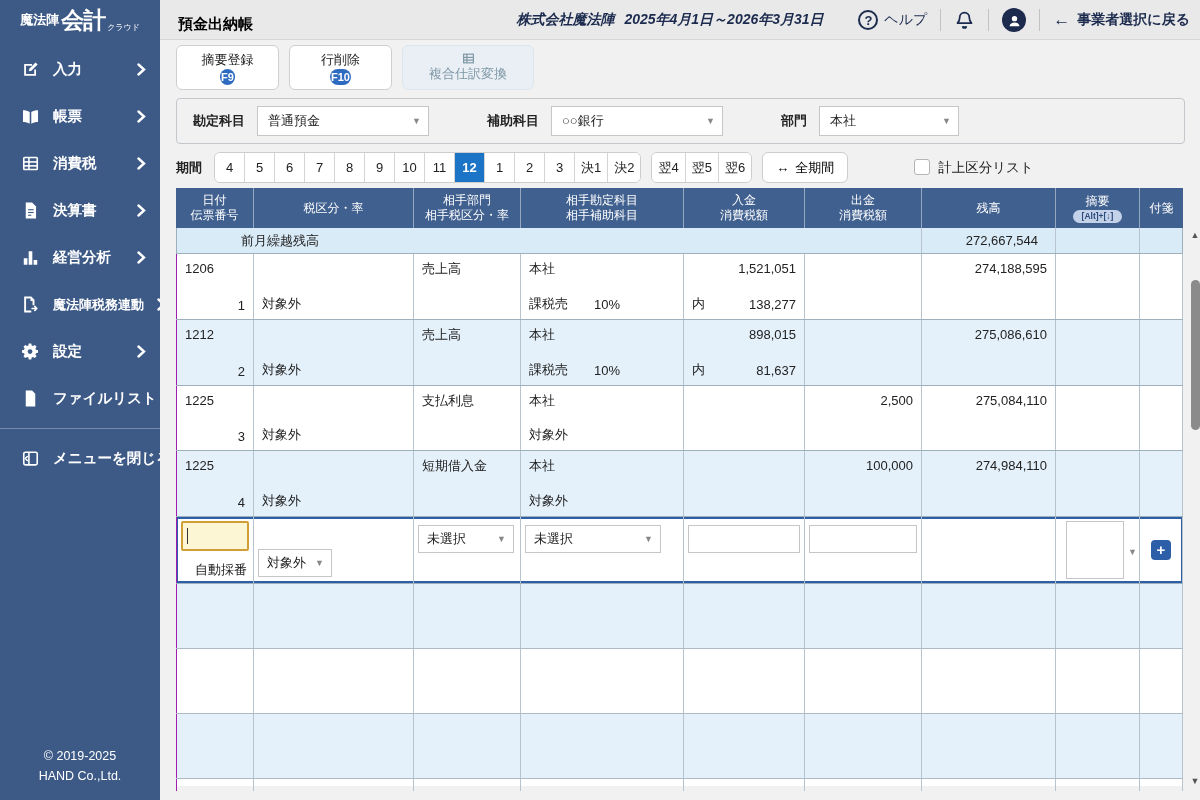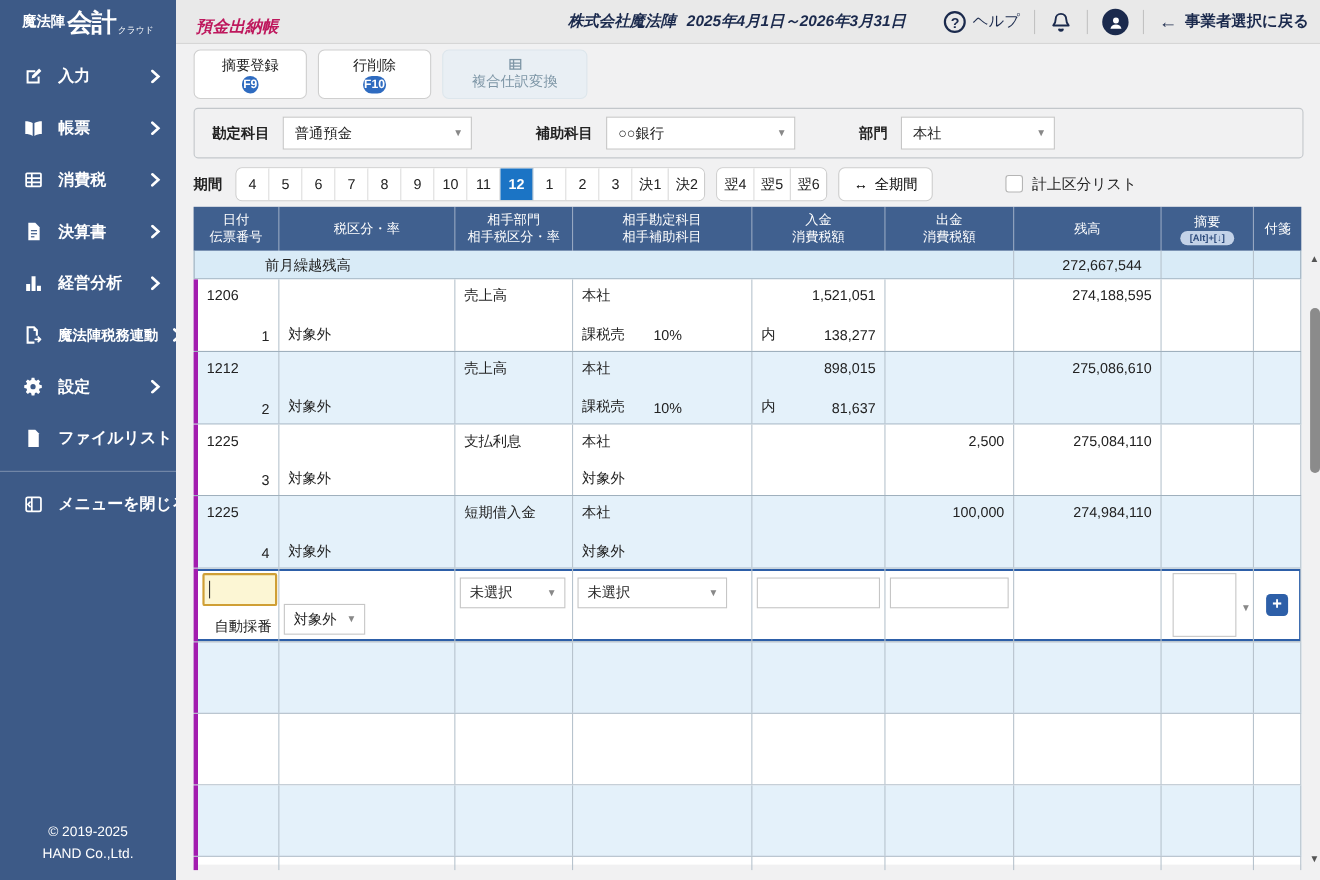--- a/index.html
+++ b/index.html
@@ -5,21 +5,21 @@
   * { margin:0; padding:0; box-sizing:border-box; }
   html,body { width:1200px; height:800px; overflow:hidden; }
   body { position:relative; background:#f1f1f2; font-family:"Liberation Sans","DejaVu Sans",sans-serif; color:#222; }
 
   
   .topbar { position:absolute; left:0; top:0; width:1200px; height:40px; background:#e9e9e9; border-bottom:1px solid #d6d6d6; }
   .logo { position:absolute; left:0; top:0; width:160px; height:40px; background:#3d5a87; color:#fff; display:flex; align-items:center; justify-content:center; gap:2px; }
   .logo .p1 { font-size:13px; font-weight:bold; }
   .logo .p2 { font-size:23px; font-weight:bold; letter-spacing:-1px; }
   .logo .p3 { font-size:8px; align-self:flex-end; margin-bottom:7px; }
-  .page-title { position:absolute; left:178px; top:0; height:49px; display:flex; align-items:center; font-size:15px; font-weight:bold; color:#be185d;font-style:italic; }
+  .page-title { position:absolute; left:178px; top:0; height:49px; display:flex; align-items:center; font-size:15px; font-weight:bold; color:#000000; }
   .tb-center { position:absolute; left:430px; width:480px; top:0; height:40px; display:flex; align-items:center; justify-content:center; gap:10px; font-size:14px; font-weight:bold; color:#1b2a4d; white-space:nowrap;font-style:italic; }
   .tb-right { position:absolute; right:10px; top:0; height:40px; display:flex; align-items:center; gap:13px; color:#1b2a4d; }
   .tb-sep { width:1px; height:22px; background:#c2c2c2; }
   .helpbtn { display:flex; align-items:center; gap:6px; font-size:14px; cursor:pointer; }
   .qmark { width:20px; height:20px; border:2px solid #1b2a4d; border-radius:50%; display:flex; align-items:center; justify-content:center; font-size:13px; font-weight:bold; }
   .avatar { width:24px; height:24px; background:#1b2a4d; border-radius:50%; display:flex; align-items:center; justify-content:center; }
   .backlink { display:flex; align-items:center; gap:7px; font-size:14px; font-weight:600; cursor:pointer; }
   .backlink .arr { font-size:17px; font-weight:bold; }
 
   
@@ -70,21 +70,21 @@
   .memo-badge { background:#c3d2e8; color:#2c4a7c; border-radius:8px; font-size:8.5px; line-height:13px; padding:0 9px; margin-top:1px; font-weight:bold; }
 
   .carryover { display:grid; grid-template-columns:746px 134px 84px 43px; height:26px; background:#d9ebf7; border-bottom:1px solid #9fb0bd; font-size:13px; }
   .carryover > div { display:flex; align-items:center; border-right:1px solid #b7c3cd; }
   .carryover > div:first-child { border-left:1px solid #9fb0bd; padding-left:64px; }
   .carryover .bal { justify-content:flex-end; padding-right:17px; }
 
   .trow { height:66px; background:#fff; border-bottom:1px solid #9fb0bd; }
   .trow.alt { background:#e4f1fa; }
   .cell { border-right:1px solid #b7c3cd; padding:6px 8px; display:flex; flex-direction:column; justify-content:space-between; font-size:13px; position:relative; overflow:hidden; }
-  .cell:first-child { border-left:4px solid #a21caf; }
+  .cell:first-child { border-left:1px solid #a21caf; }
   .line { display:flex; align-items:center; justify-content:space-between; min-height:16px; }
   .line.jstart { justify-content:flex-start; gap:26px; }
   .num { width:100%; text-align:right; }
 
   
   .entry { height:67px; background:#fff; border-bottom:1px solid #9fb0bd; box-shadow:inset 0 0 0 2px #2d5fa8; position:relative; }
   .entry .cell { padding:4px 4px; }
   .datefield { width:68px; height:30px; background:#fcf6d4; border:2px solid #cf9f35; border-radius:2px; position:relative; }
   .datefield .caret { position:absolute; left:4px; top:5px; width:1px; height:16px; background:#333; }
   .autonum { text-align:right; width:100%; font-size:13px; padding-right:2px; }

